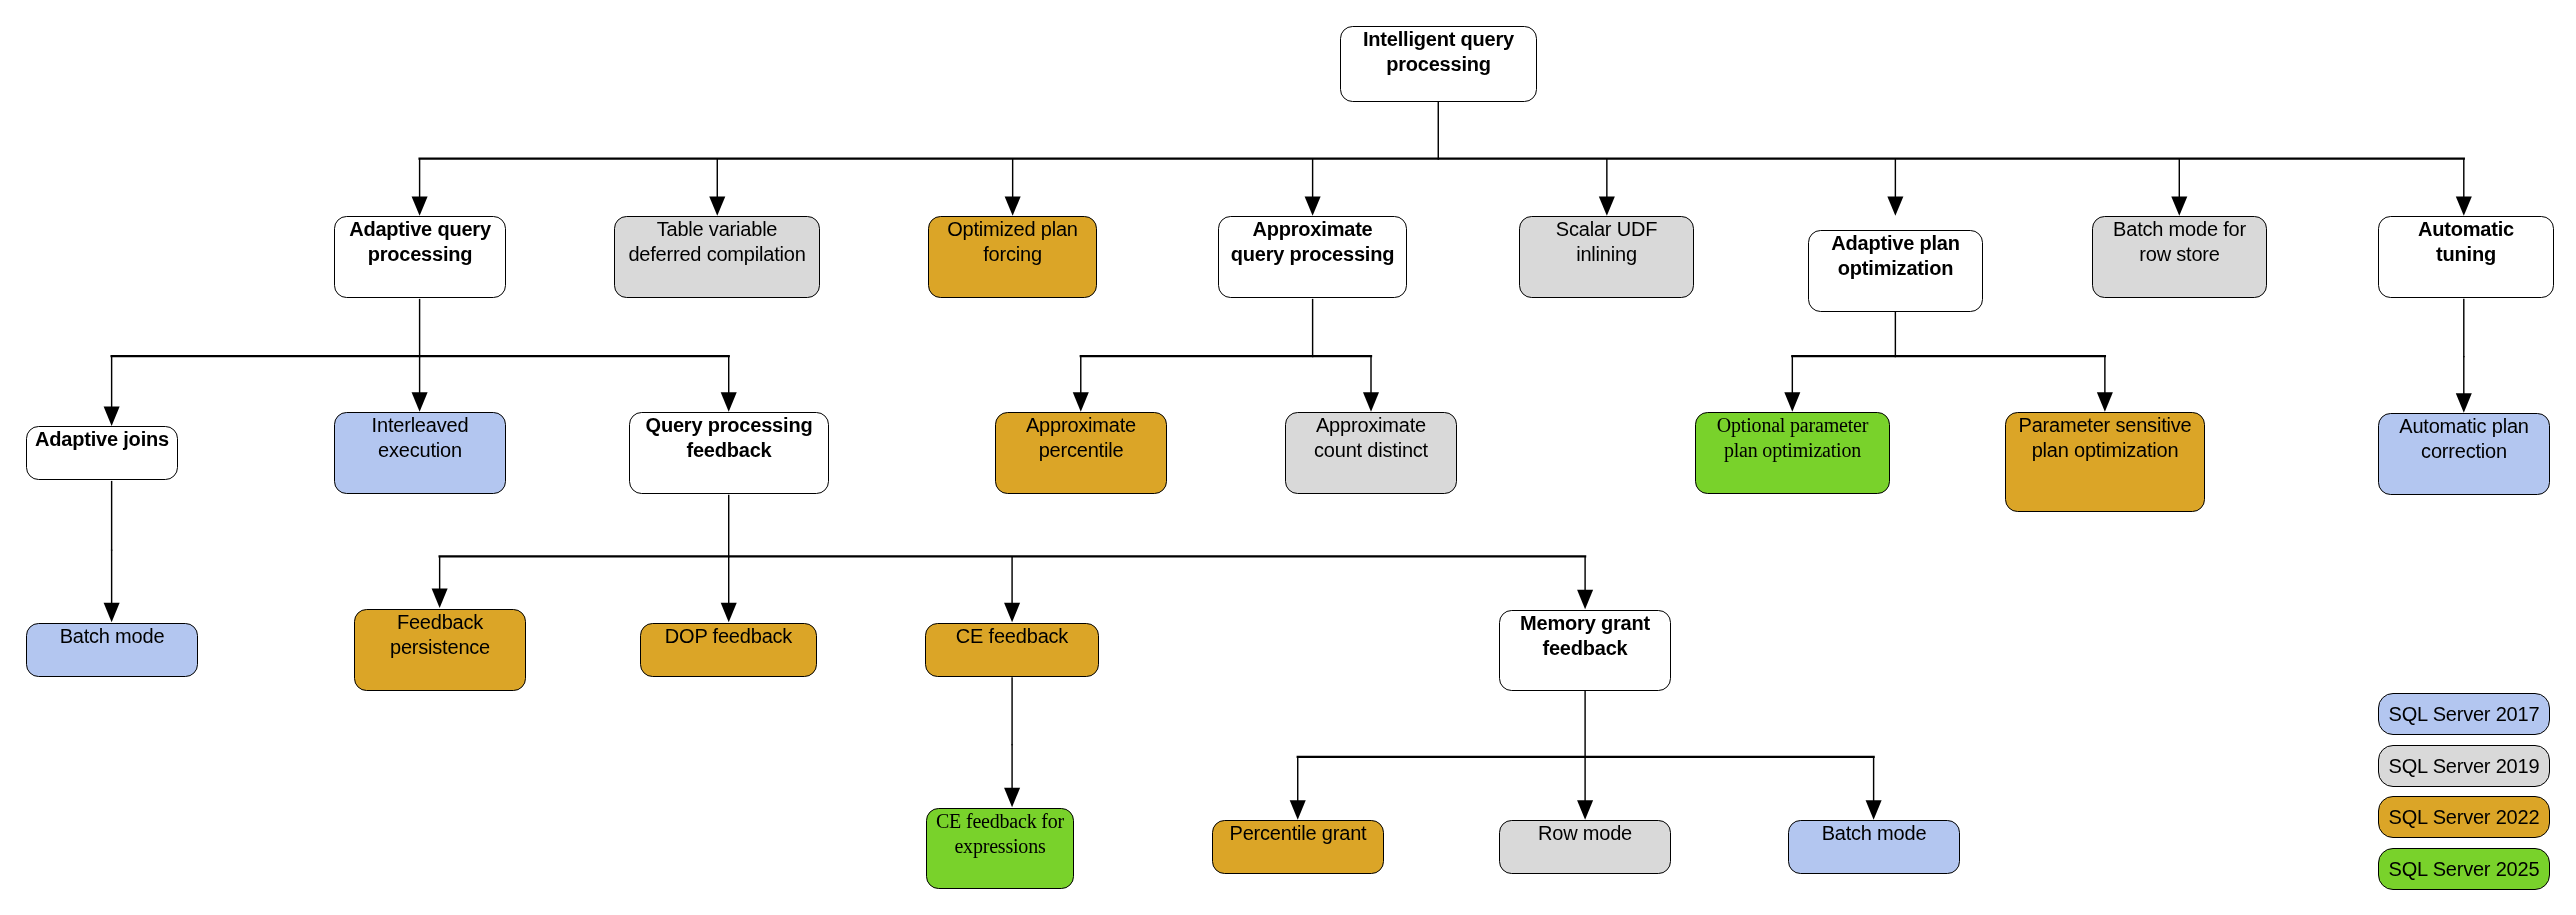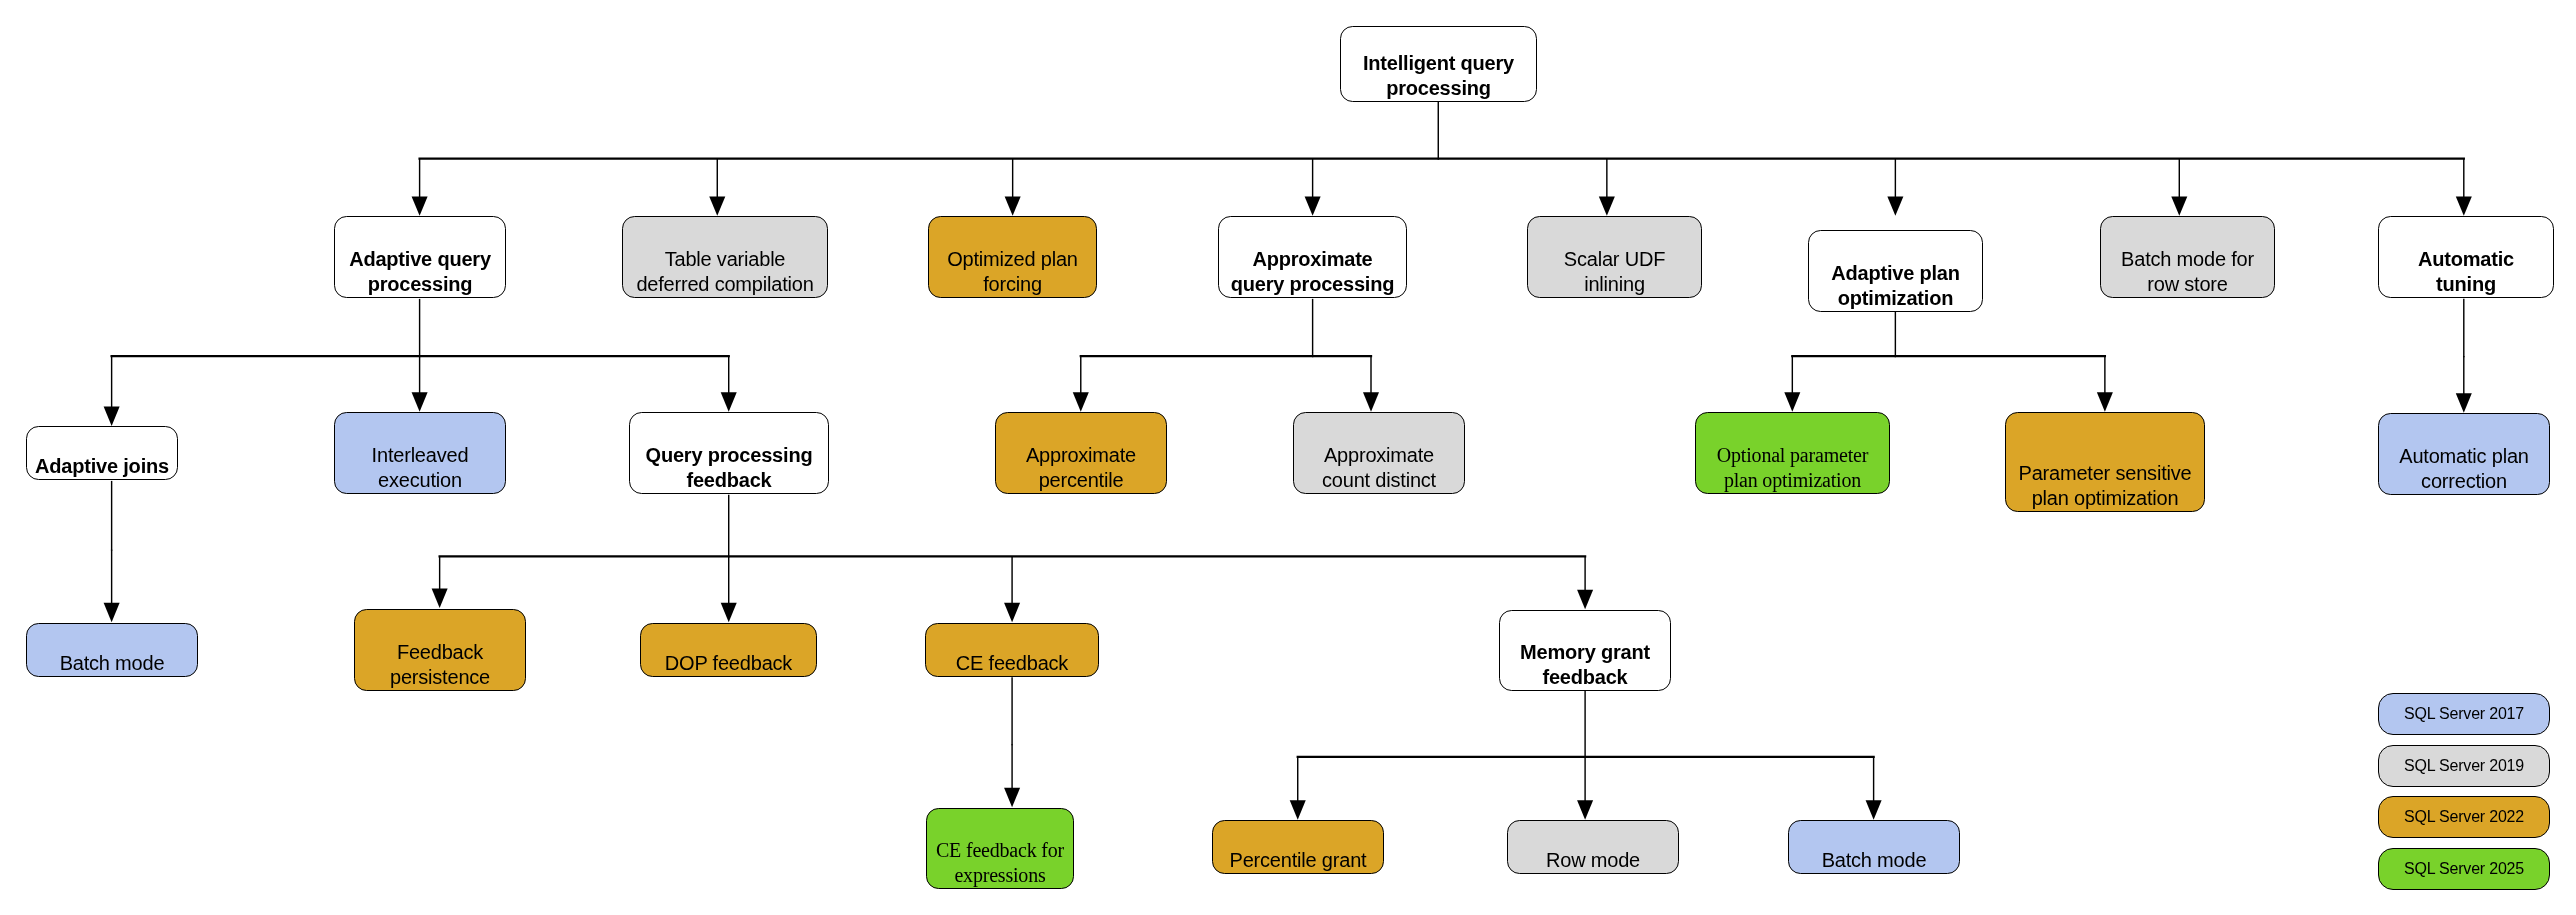--- a/index.html
+++ b/index.html
@@ -21,53 +21,53 @@
     width: 2576px;
     height: 916px;
     z-index: 1;
   }
   .node {
     position: absolute;
     box-sizing: border-box;
     border: 1.7px solid #000000;
     border-radius: 12.6px;
     display: flex;
-    align-items: flex-end;
+    align-items: flex-start;
     justify-content: center;
     text-align: center;
     z-index: 2;
     color: #000000;
   }
   .node .label {
     white-space: pre-line;
     font-size: 20px;
     line-height: 25px;
     letter-spacing: -0.2px;
     padding: 0 3.4px;
   }
   .node.category { background: #ffffff; }
   .node.category .label { font-weight: 700; }
   .node.sql2017 { background: #b3c6f0; }
-  .node.sql2019 { background: #d9d9d9; margin-left: 8px; }
+  .node.sql2019 { background: #d9d9d9; }
   .node.sql2022 { background: #dba527; }
   .node.sql2025 { background: #79d22b; font-family: Liberation Serif, serif; }
   .legend-pill {
     position: absolute;
     box-sizing: border-box;
     border: 1.7px solid #000000;
     border-radius: 15px;
     display: flex;
     align-items: center;
     justify-content: center;
     text-align: center;
     z-index: 2;
     color: #000000;
   }
   .legend-pill .label {
-    font-size: 16px;
+    font-size: 20px;
     letter-spacing: -0.2px;
     white-space: nowrap;
   }
 </style>
 </head>
 <body>
 
 <div id="stage">
   <svg id="connector-layer" width="2576" height="916" viewBox="0 0 4500 1600" xmlns="http://www.w3.org/2000/svg">
       <line x1="2512.5" y1="177" x2="2512.5" y2="279" stroke="#000000" stroke-width="2.5"></line>

